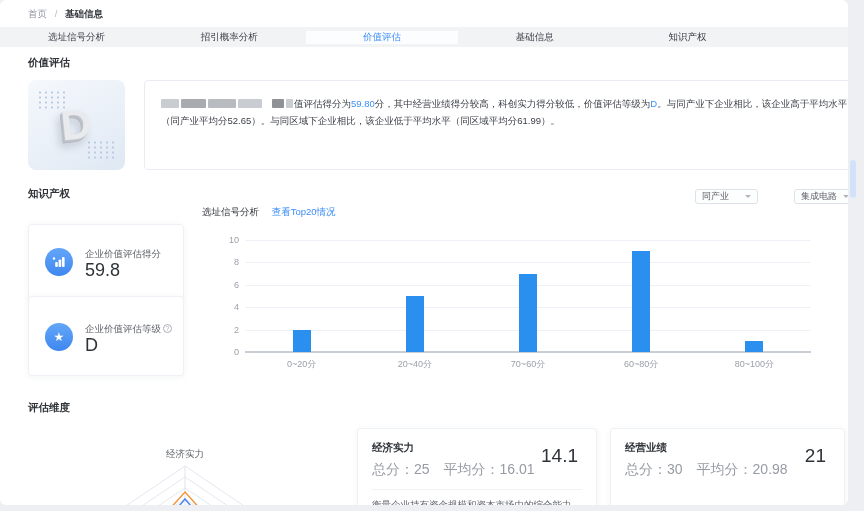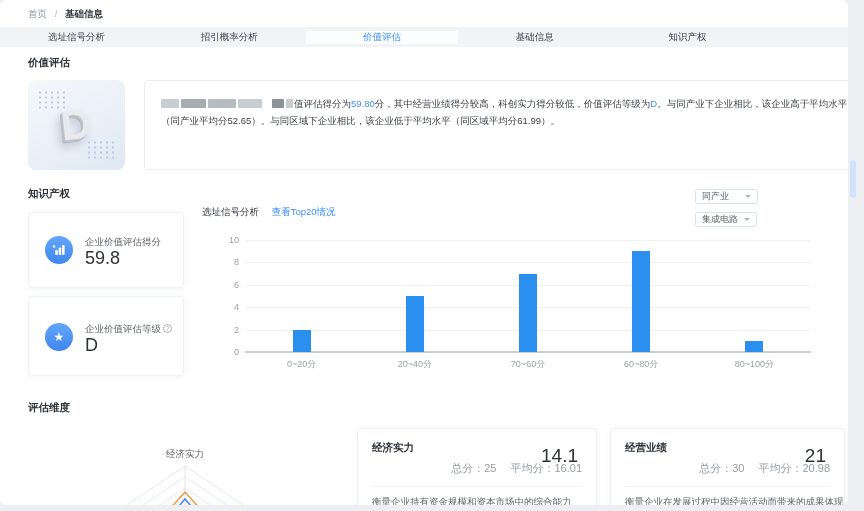--- a/index.html
+++ b/index.html
@@ -31,21 +31,21 @@
   .badge::before { left:9px; top:10px; }
   .badge::after { right:9px; bottom:10px; }
   .badge .letter { font-size:42px; font-weight:bold; color:#e8eaee; transform:rotate(-6deg);
            text-shadow:-1px 1px 0 #c3c7cd,-2px 2px 0 #bcc0c6,-3px 3px 0 #b6bac1,-5px 6px 8px rgba(90,100,120,.35); }
 
   .summary-card { position:absolute; left:144px; top:80px; width:728px; height:90px; border:1px solid #e9edf3; border-radius:4px; padding:14px 16px; }
   .summary-text { font-size:9.5px; line-height:17px; color:#3a3e45; }
   .redacted { display:inline-block; height:9px; border-radius:1px; vertical-align:-1px; margin-right:2px; }
   .blue { color:#3e8ef7; }
 
-  .filters { position:absolute; left:695px; top:189px; display:flex; gap:8px;flex-direction:column; }
+  .filters { position:absolute; left:695px; top:189px; display:flex; gap:36px; }
   .select { width:63px; height:15px; border:1px solid #dde1e8; border-radius:3px; background:#fdfefe;
             display:flex; align-items:center; justify-content:space-between; padding:0 6px; font-size:9px; color:#5c6066; cursor:pointer; }
   .caret { width:0; height:0; border-left:3px solid transparent; border-right:3px solid transparent; border-top:3.5px solid #b0b6bf; }
 
   .stat-card { position:absolute; left:28px; width:156px; background:#fff; border:1px solid #eef1f5; border-radius:4px;
                box-shadow:0 1px 6px rgba(40,60,90,.06); }
   .stat-card .circle { position:absolute; left:16px; top:23px; width:28px; height:28px; border-radius:50%;
                background:linear-gradient(180deg,#63a6f9 0%,#3f87ef 100%); display:flex; align-items:center; justify-content:center; }
   .stat-card .label { position:absolute; left:56px; top:23px; font-size:9.5px; color:#5c6066; white-space:nowrap; }
   .stat-card .value { position:absolute; left:56px; top:35px; font-size:18px; color:#2f3338; }
@@ -69,21 +69,21 @@
   .xlabels span { flex:1; text-align:center; font-size:9px; color:#9aa0a8; }
 
   
   .radar-label { position:absolute; left:85px; top:448px; width:200px; text-align:center; font-size:9.5px; color:#5c6066; }
   .radar-svg { position:absolute; left:85px; top:462px; }
 
   
   .dim-card { position:absolute; top:428px; background:#fff; border:1px solid #eef1f5; border-radius:4px;
               box-shadow:0 1px 6px rgba(40,60,90,.06); padding:12px 14px; height:100px; }
   .dim-card .dtitle { font-size:10.5px; font-weight:bold; color:#2f3338; }
-  .dim-card .dstats { margin-top:6px; font-size:11px; color:#979ca3;text-align:right; }
+  .dim-card .dstats { margin-top:6px; font-size:14px; color:#979ca3; }
   .dim-card .dstats .gap { display:inline-block; width:14px; }
   .dim-card .dvalue { position:absolute; right:18px; top:16px; font-size:19px; color:#2f3338; }
   .dim-card .ddesc { margin-top:10px; padding-top:9px; border-top:1px solid #f0f2f6; font-size:9.5px; color:#5c6066; white-space:nowrap; }
 </style>
 </head>
 <body>
 
 <div class="window">
 
   <div class="breadcrumb">
@@ -120,21 +120,21 @@
     <div class="select">
       <span>同产业</span>
       <span class="caret"></span>
     </div>
     <div class="select" style="width:62px;">
       <span>集成电路</span>
       <span class="caret"></span>
     </div>
   </div>
 
-  <div class="stat-card" style="top:212px;height:76px;">
+  <div class="stat-card" style="top:224px;height:76px;">
     <div class="circle">
       <svg width="14" height="14" viewBox="0 0 14 14">
         <circle cx="2" cy="3.5" r="1.2" fill="#fff"></circle>
         <rect x="3.2" y="7" width="2.6" height="5" rx="1" fill="#fff"></rect>
         <rect x="6.6" y="4.5" width="2.6" height="7.5" rx="1" fill="#fff"></rect>
         <rect x="10" y="2" width="2.6" height="10" rx="1" fill="#fff"></rect>
       </svg>
     </div>
     <div class="label">企业价值评估得分</div>
     <div class="value">59.8</div>
@@ -213,19 +213,18 @@
     </div>
     <div class="ddesc">衡量企业持有资金规模和资本市场中的综合能力</div>
   </div>
 
   <div class="dim-card" style="left:610px;width:235px;">
     <div class="dtitle">经营业绩</div>
     <div class="dvalue">21</div>
     <div class="dstats">
       <span>总分：</span><span>30</span><span class="gap"></span><span>平均分：</span><span>20.98</span>
     </div>
-    <div class="ddesc">衡量企业在发展过程中因经营活动而带来的成果体现</div>
   </div>
 
 </div>
 
 <div class="scroll-track"></div>
 <div class="scroll-thumb"></div>
 
 </body></html>

